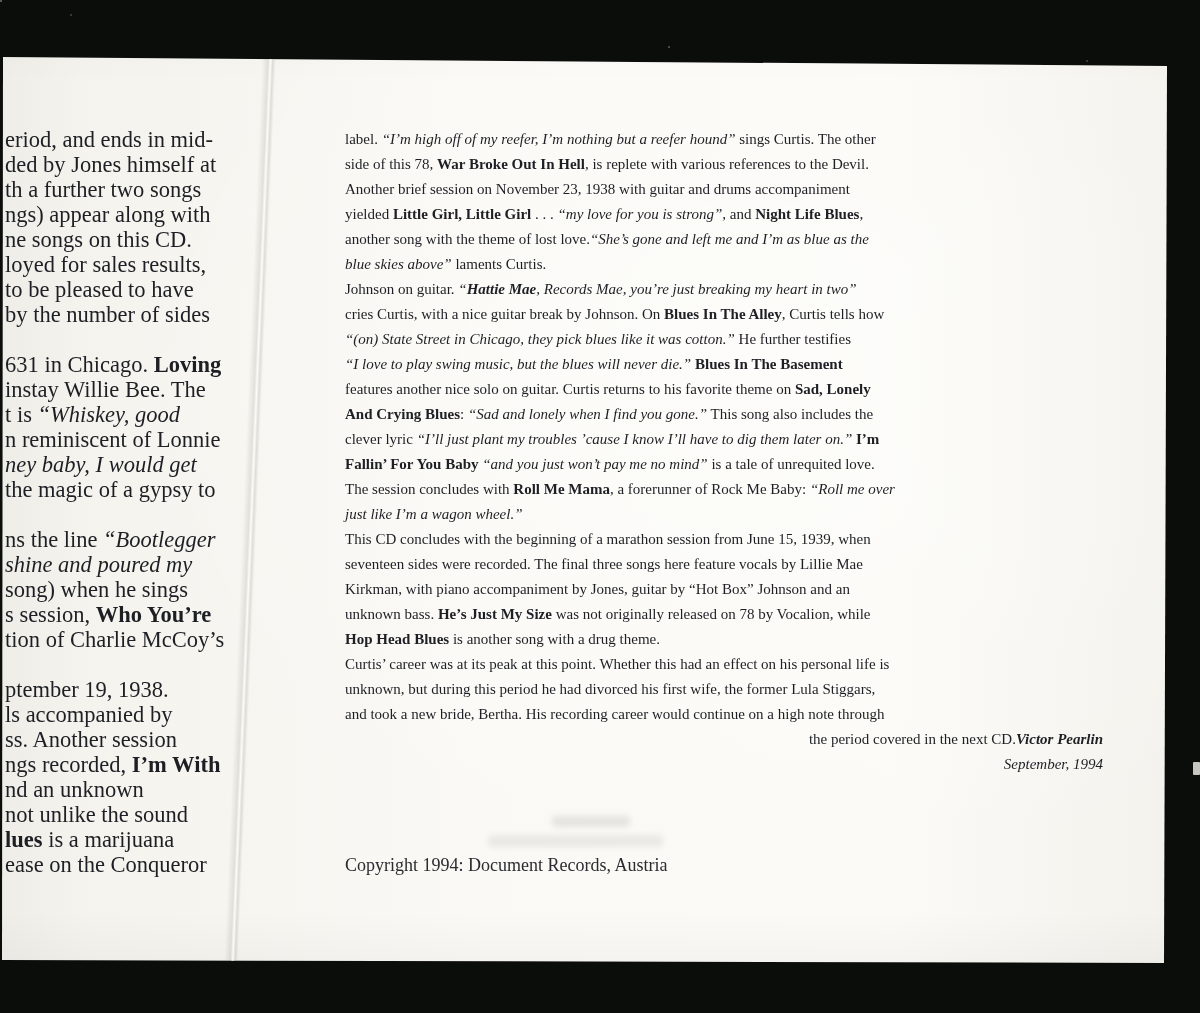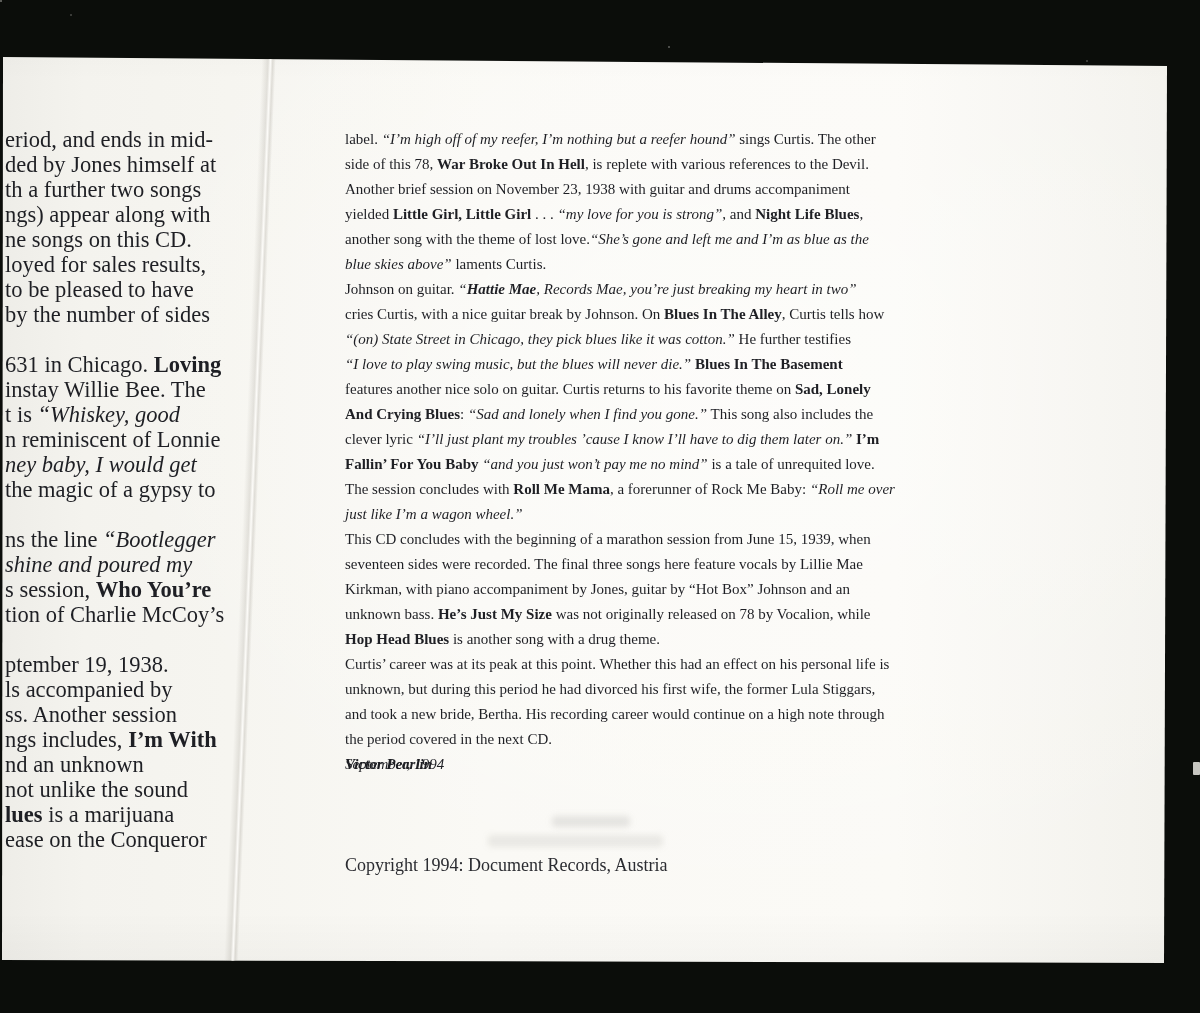--- a/index.html
+++ b/index.html
@@ -26,21 +26,21 @@
     position:absolute;left:243px;top:54px;width:14px;height:912px;
     transform:rotate(2.4deg);transform-origin:50% 50%;
     background:linear-gradient(90deg, rgba(150,145,135,0) 0%, rgba(150,145,135,0.22) 45%,
       rgba(253,252,249,0.95) 62%, rgba(160,155,145,0.28) 78%, rgba(160,155,145,0) 100%);
   }
   .edge-sliver{position:absolute;right:0;top:762px;width:7px;height:13px;background:#e9e8e2;opacity:.85;border-radius:1px;}
   .col{position:absolute;color:#1e1f24;}
   .col-left{left:5px;top:127px;width:268px;font-size:22.5px;line-height:25px;}
   .col-right{left:345px;top:127px;width:758px;font-size:15px;line-height:25px;}
   .line{height:25px;white-space:pre;}
-  .line.lr{display:flex;justify-content:flex-start;flex-direction:column;}
+  .line.lr{display:flex;justify-content:flex-end;}
   .group + .group{margin-top:25px;}
   .sb{font-weight:bold;margin-top:46px;}
   .si{font-style:italic;}
   .footer{position:absolute;left:345px;top:855px;font-size:18px;color:#2b2c31;white-space:pre;}
   .ghost{position:absolute;background:rgba(118,116,110,0.16);filter:blur(3px);border-radius:4px;}
   .ghost-a{left:552px;top:816px;width:78px;height:11px;}
   .ghost-b{left:488px;top:835px;width:175px;height:12px;background:rgba(118,116,110,0.12);}
 </style>
 </head>
 <body style="background: rgb(11, 13, 10);">
@@ -67,28 +67,29 @@
         <div class="line"><span>631 in Chicago. </span><span class="sb">Loving</span></div>
         <div class="line"><span>instay Willie Bee. The</span></div>
         <div class="line"><span>t is </span><span class="si">“Whiskey, good</span></div>
         <div class="line"><span>n reminiscent of Lonnie</span></div>
         <div class="line"><span class="si">ney baby, I would get</span></div>
         <div class="line"><span>the magic of a gypsy to</span></div>
       </div>
       <div class="group">
         <div class="line"><span>ns the line </span><span class="si">“Bootlegger</span></div>
         <div class="line"><span class="si">shine and poured my</span></div>
+        <div class="line"><span>song) when he sings</span></div>
         <div class="line"><span>s session, </span><span class="sb">Who You’re</span></div>
         <div class="line"><span>tion of Charlie McCoy’s</span></div>
       </div>
       <div class="group">
         <div class="line"><span>ptember 19, 1938.</span></div>
         <div class="line"><span>ls accompanied by</span></div>
         <div class="line"><span>ss. Another session</span></div>
-        <div class="line"><span>ngs includes, </span><span class="sb">I’m With</span></div>
+        <div class="line"><span>ngs recorded, </span><span class="sb">I’m With</span></div>
         <div class="line"><span>nd an unknown</span></div>
         <div class="line"><span>not unlike the sound</span></div>
         <div class="line"><span class="sb">lues</span><span> is a marijuana</span></div>
         <div class="line"><span>ease on the Conqueror</span></div>
       </div>
     </div>
   <div class="col col-right" id="col-right" style="color: rgb(30, 31, 36);">
       <div class="line"><span>label. </span><span class="si">“I’m high off of my reefer, I’m nothing but a reefer hound”</span><span> sings Curtis. The other</span></div>
       <div class="line"><span>side of this 78, </span><span class="sb">War Broke Out In Hell</span><span>, is replete with various references to the Devil.</span></div>
       <div class="line"><span>Another brief session on November 23, 1938 with guitar and drums accompaniment</span></div>

